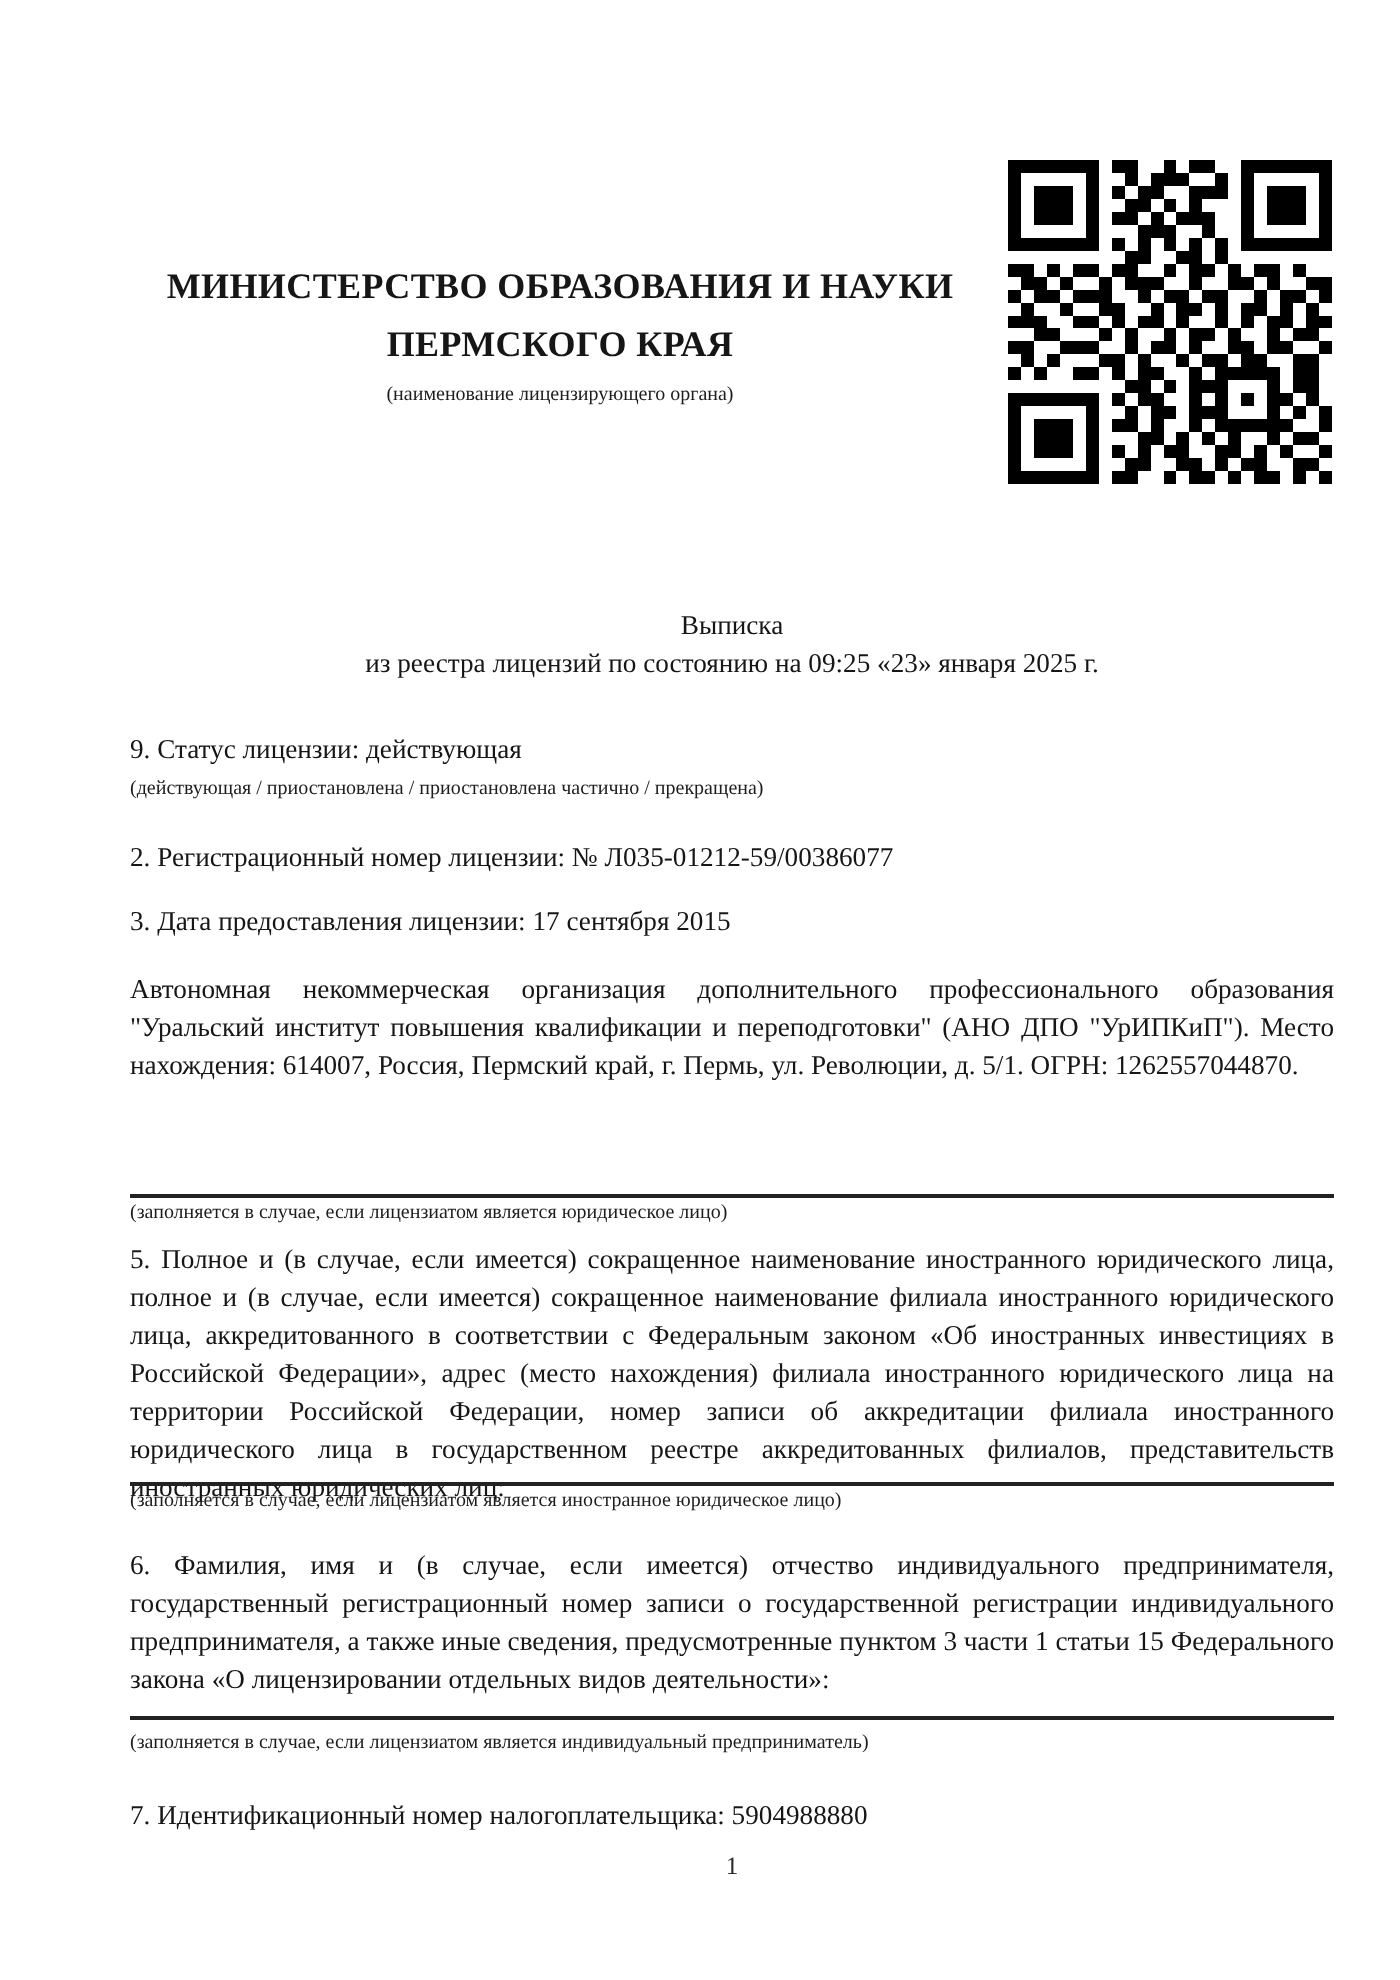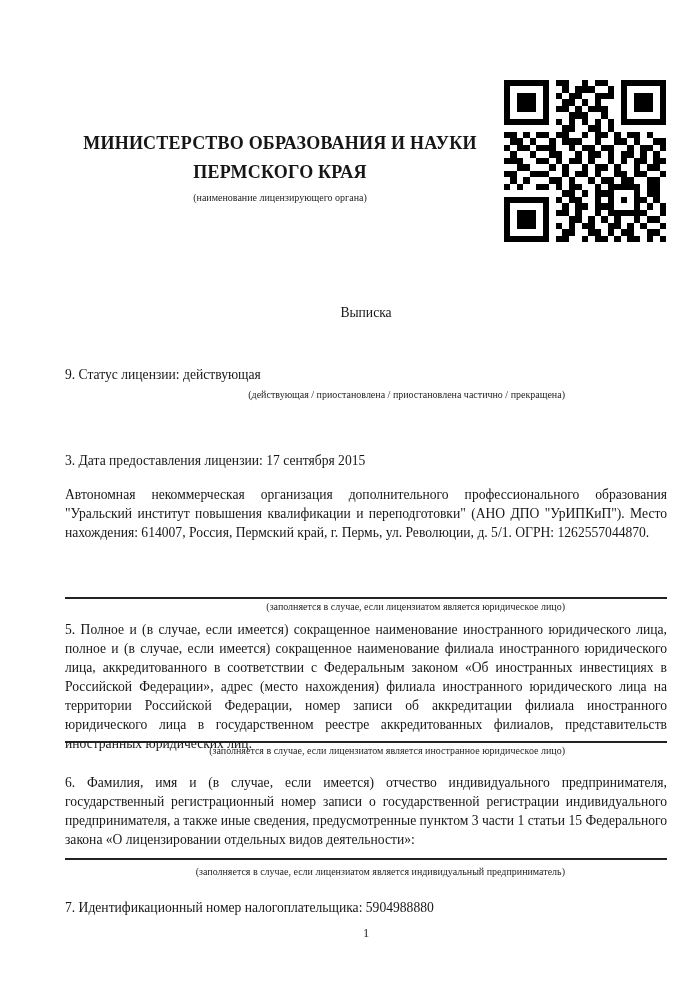--- a/index.html
+++ b/index.html
@@ -33,21 +33,21 @@
   .item-4 { top: 485px; }
   .item-5 { top: 620px; }
   .item-6 { top: 773px; }
   .item-7 { top: 898px; }
 
   .rule { border: 0; border-top: 2px solid #222222; height: 0; margin: 0; }
   .rule-4 { top: 597px; }
   .rule-5 { top: 741px; }
   .rule-6 { top: 858px; }
 
-  .note-wrap { width: 500px; text-align: right; font-size: 10px; line-height: 12px; color: #1d1d1d; }
+  .note-wrap { width: 500px; text-align: left; font-size: 10px; line-height: 12px; color: #1d1d1d; }
   .note-inline { margin-top: 5px; }
   .note-4 { top: 601px; }
   .note-5 { top: 745px; }
   .note-6 { top: 866px; }
 
   .page-number { top: 926px; text-align: center; font-size: 12.5px; line-height: 15px; color: #2a2a2a; }
 </style>
 </head>
 <body>
 
@@ -393,27 +393,29 @@
         <rect x="17" y="24" width="1" height="1" fill="#000000"></rect>
         <rect x="19" y="24" width="1" height="1" fill="#000000"></rect>
         <rect x="20" y="24" width="1" height="1" fill="#000000"></rect>
         <rect x="22" y="24" width="1" height="1" fill="#000000"></rect>
         <rect x="24" y="24" width="1" height="1" fill="#000000"></rect>
       </svg>
     </div>
 
   <div class="abs doc-title">
     <div>Выписка</div>
+    <div>из реестра лицензий по состоянию на 09:25 «23» января 2025 г.</div>
   </div>
 
   <div class="abs body-text item-1">
     <div>9. Статус лицензии: действующая</div>
     <div class="note-wrap note-inline">(действующая / приостановлена / приостановлена частично / прекращена)</div>
   </div>
 
+  <div class="abs body-text item-2">2. Регистрационный номер лицензии: № Л035-01212-59/00386077</div>
 
   <div class="abs body-text item-3">3. Дата предоставления лицензии: 17 сентября 2015</div>
 
   <div class="abs body-text justify item-4">
     <p>Автономная некоммерческая организация дополнительного профессионального образования "Уральский институт повышения квалификации и переподготовки" (АНО ДПО "УрИПКиП"). Место нахождения: 614007, Россия, Пермский край, г. Пермь, ул. Революции, д. 5/1. ОГРН: 1262557044870.</p>
   </div>
   <hr class="abs rule rule-4">
   <div class="abs note-wrap note-4">(заполняется в случае, если лицензиатом является юридическое лицо)</div>
 
   <div class="abs body-text justify item-5">

